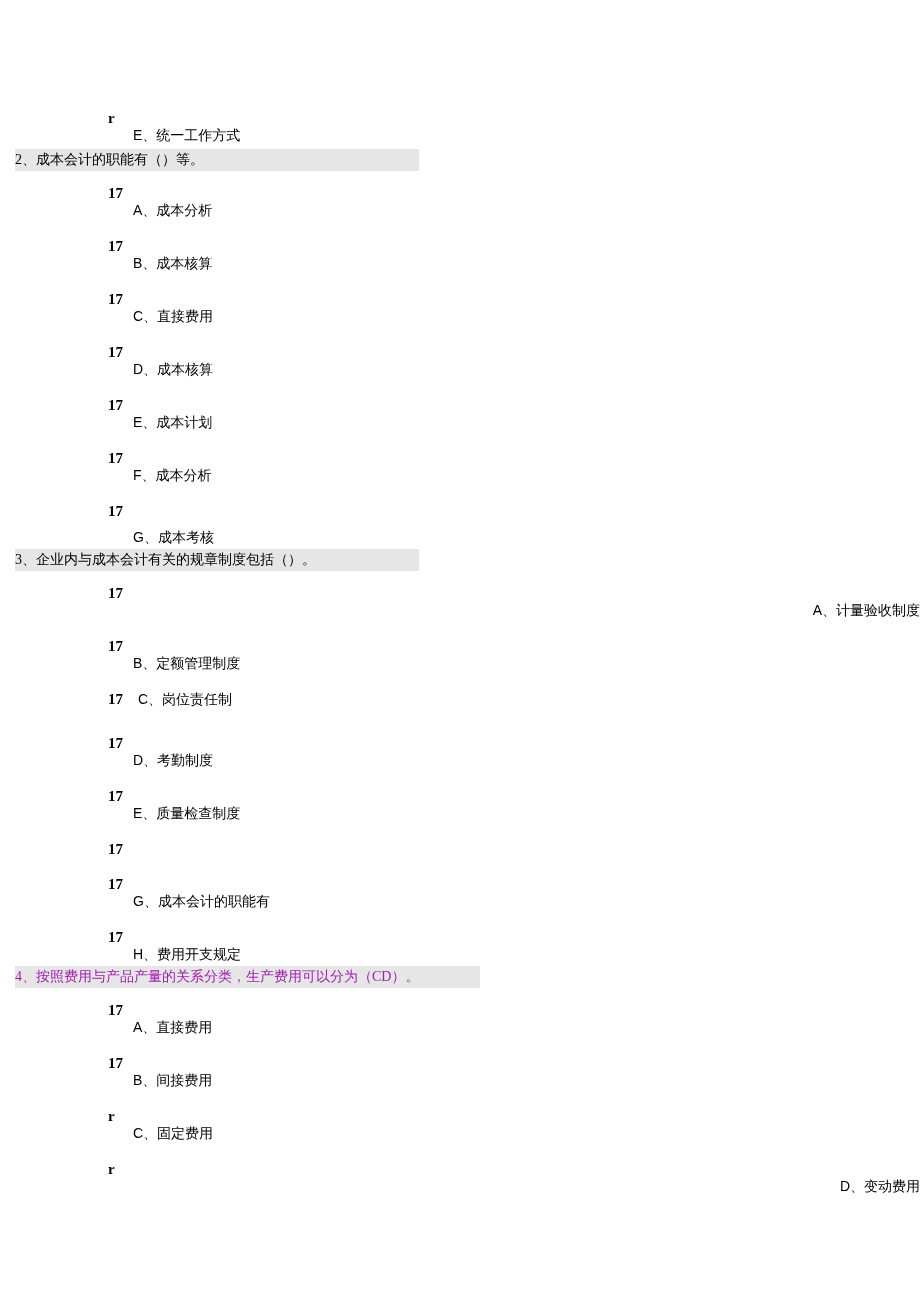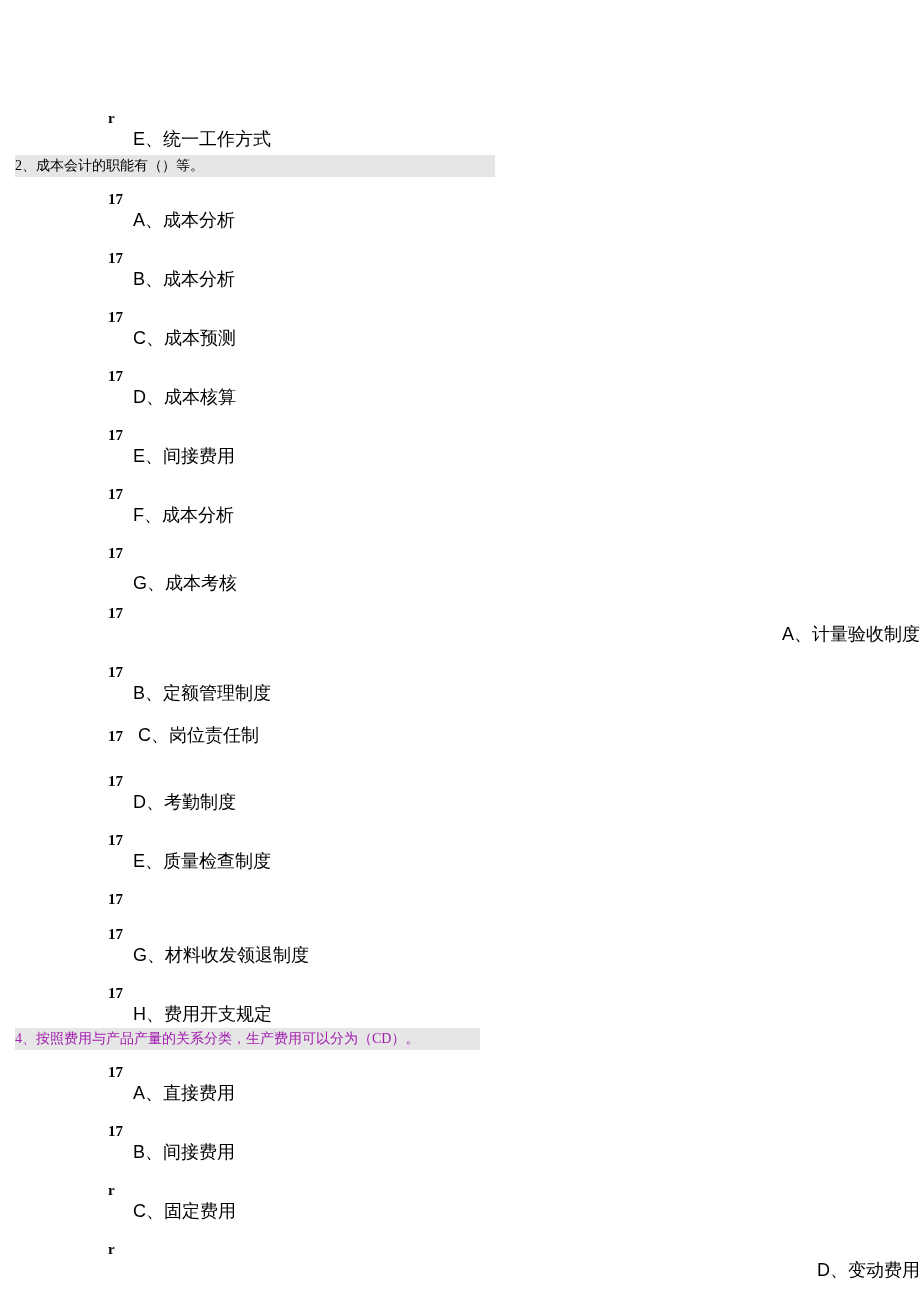--- a/index.html
+++ b/index.html
@@ -15,25 +15,25 @@
     padding-top: 110px;
     padding-left: 15px;
   }
   .marker-col-pad {
     width: 25px;
     text-align: left;
   }
   .opt-text {
     padding-top: 0;
     font-family: SimSun, "宋体", "Microsoft YaHei", sans-serif;
-    font-size: 18px;
+    font-size: 14px;
   }
   .q-row {
     background: #e6e6e6;
-    width: 480px;
+    width: 404px;
     padding: 2px 0 2px 0;
     font-size: 14px;
     margin-top: 2px;
     margin-bottom: 6px;
     font-family: SimSun, "宋体", serif;
   }
   .q-row-red {
     color: #a21caf;
   }
   .block {
@@ -68,59 +68,60 @@
   <div class="block">
     <div style="padding-left:93px;">
       <div class="marker-col-pad" style="font-family:'Times New Roman',serif;font-weight:bold;font-size:15px;">17</div>
       <div style="padding-left:25px;" class="opt-text">A、成本分析</div>
     </div>
   </div>
 
   <div class="block">
     <div style="padding-left:93px;">
       <div class="marker-col-pad" style="font-family:'Times New Roman',serif;font-weight:bold;font-size:15px;">17</div>
-      <div style="padding-left:25px;" class="opt-text">B、成本分析</div>
-    </div>
-  </div>
-
-  <div class="block">
-    <div style="padding-left:93px;">
-      <div class="marker-col-pad" style="font-family:'Times New Roman',serif;font-weight:bold;font-size:15px;">17</div>
-      <div style="padding-left:25px;" class="opt-text">C、成本预测</div>
+      <div style="padding-left:25px;" class="opt-text">B、成本核算</div>
+    </div>
+  </div>
+
+  <div class="block">
+    <div style="padding-left:93px;">
+      <div class="marker-col-pad" style="font-family:'Times New Roman',serif;font-weight:bold;font-size:15px;">17</div>
+      <div style="padding-left:25px;" class="opt-text">C、直接费用</div>
     </div>
   </div>
 
   <div class="block">
     <div style="padding-left:93px;">
       <div class="marker-col-pad" style="font-family:'Times New Roman',serif;font-weight:bold;font-size:15px;">17</div>
       <div style="padding-left:25px;" class="opt-text">D、成本核算</div>
     </div>
   </div>
 
   <div class="block">
     <div style="padding-left:93px;">
       <div class="marker-col-pad" style="font-family:'Times New Roman',serif;font-weight:bold;font-size:15px;">17</div>
-      <div style="padding-left:25px;" class="opt-text">E、间接费用</div>
+      <div style="padding-left:25px;" class="opt-text">E、成本计划</div>
     </div>
   </div>
 
   <div class="block">
     <div style="padding-left:93px;">
       <div class="marker-col-pad" style="font-family:'Times New Roman',serif;font-weight:bold;font-size:15px;">17</div>
       <div style="padding-left:25px;" class="opt-text">F、成本分析</div>
     </div>
   </div>
 
   <div style="margin-bottom:2px;">
     <div style="padding-left:93px;">
       <div class="marker-col-pad" style="font-family:'Times New Roman',serif;font-weight:bold;font-size:15px;">17</div>
       <div style="padding-left:25px;margin-top:9px;" class="opt-text">G、成本考核</div>
     </div>
   </div>
 
+  <div class="q-row">3、企业内与成本会计有关的规章制度包括（）。</div>
 
   <div style="padding-top:8px;"></div>
 
   <div class="block">
     <div style="padding-left:93px;">
       <div class="marker-col-pad" style="font-family:'Times New Roman',serif;font-weight:bold;font-size:15px;">17</div>
       <div style="padding-left:25px;text-align:right;" class="opt-text">A、计量验收制度</div>
     </div>
   </div>
 
@@ -154,21 +155,21 @@
 
   <div class="block">
     <div style="padding-left:93px;">
       <div class="marker-col-pad" style="font-family:'Times New Roman',serif;font-weight:bold;font-size:15px;">17</div>
     </div>
   </div>
 
   <div class="block">
     <div style="padding-left:93px;">
       <div class="marker-col-pad" style="font-family:'Times New Roman',serif;font-weight:bold;font-size:15px;">17</div>
-      <div style="padding-left:25px;" class="opt-text">G、材料收发领退制度</div>
+      <div style="padding-left:25px;" class="opt-text">G、成本会计的职能有</div>
     </div>
   </div>
 
   <div style="margin-bottom:2px;">
     <div style="padding-left:93px;">
       <div class="marker-col-pad" style="font-family:'Times New Roman',serif;font-weight:bold;font-size:15px;">17</div>
       <div style="padding-left:25px;" class="opt-text">H、费用开支规定</div>
     </div>
   </div>
 

